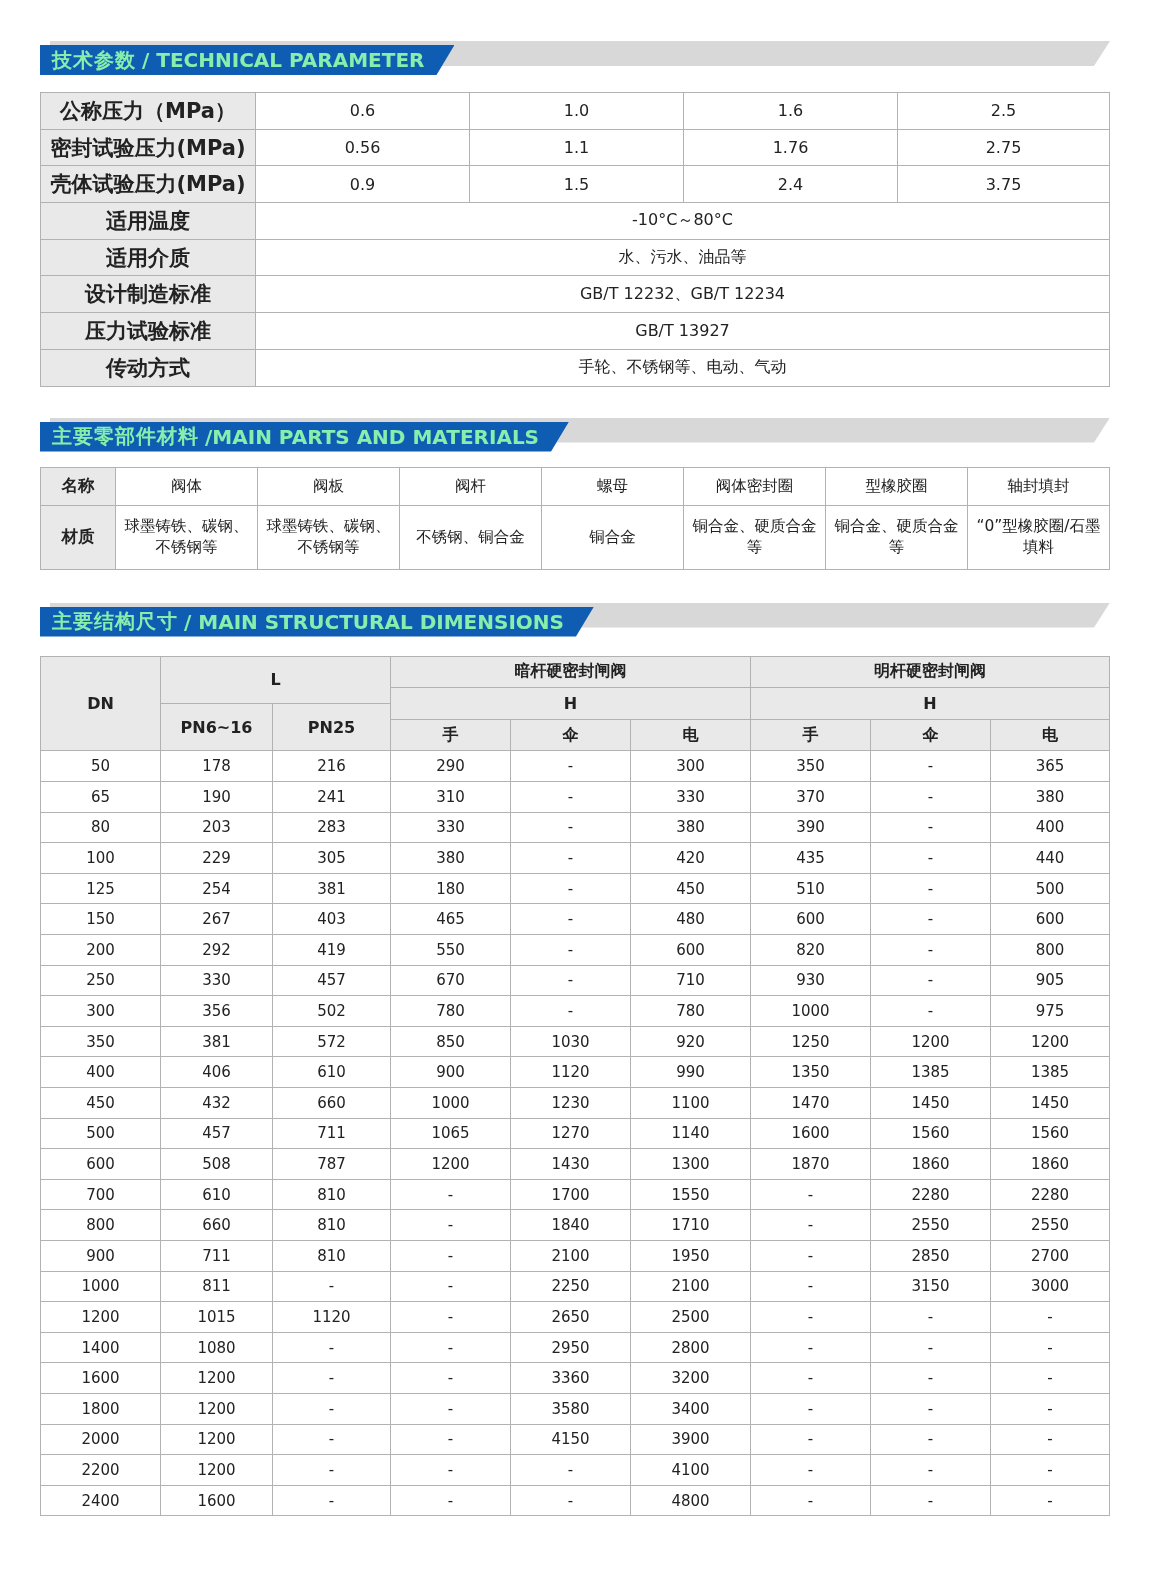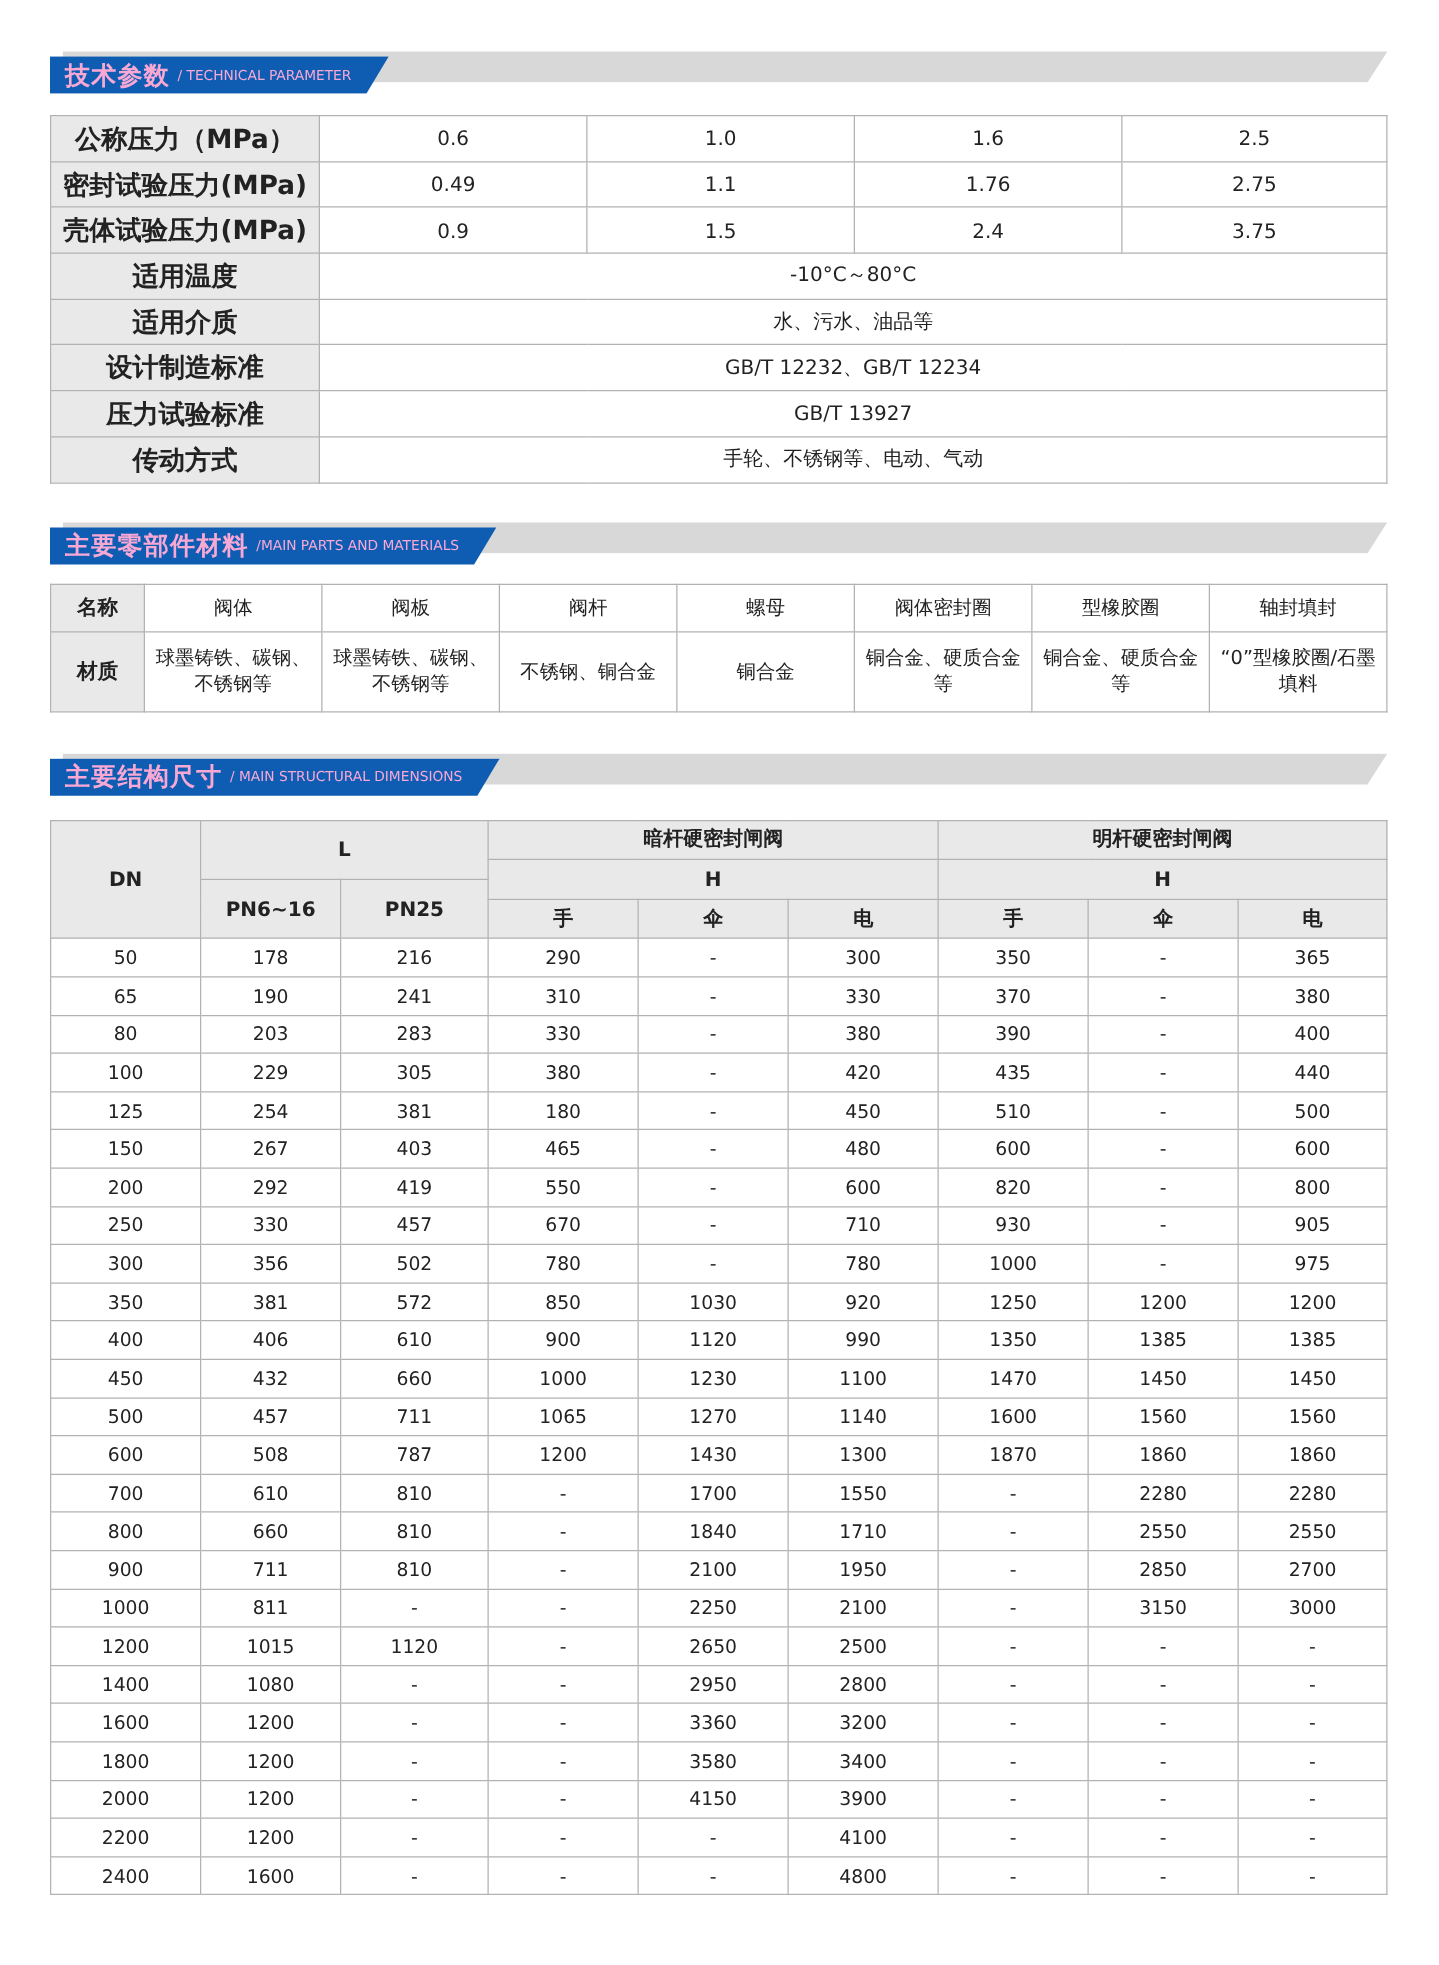--- a/index.html
+++ b/index.html
@@ -4,25 +4,25 @@
 <style>
   * { box-sizing: border-box; margin: 0; padding: 0; }
   body { background: #fff; font-family: "DejaVu Sans", "Liberation Sans", sans-serif; color: #222; }
   .page { width: 1151px; height: 1572px; background: #ffffff; position: relative; overflow: hidden; }
   .content { padding: 0 41px 0 40px; }
 
   
   .sec { position: relative; height: 34px; }
   .band { position: absolute; top: 0; left: 10px; right: 0; height: 25px; background: #d8d8d8;
           clip-path: polygon(0 0, 100% 0, calc(100% - 16px) 100%, 0 100%); }
-  .banner { position: absolute; top: 4px; left: 0; height: 30px; background: #0e5db3; color: #f9a8d4;
+  .banner { position: absolute; top: 4px; left: 0; height: 30px; background: #0e5db3; color: #86efac;
             display: flex; align-items: center; padding: 0 30px 0 12px;
             clip-path: polygon(0 0, 100% 0, calc(100% - 18px) 100%, 0 100%); white-space: nowrap; }
   .banner .zh { font-size: 20px; font-weight: bold; letter-spacing: 1px; }
-  .banner .en { font-size: 11px; margin-left: 6px; font-weight: normal; }
+  .banner .en { font-size: 20px; margin-left: 6px; font-weight: bold; }
 
   .sec1 { margin-top: 41px; }
   .t1   { margin-top: 17px; }
   .sec2 { margin-top: 31px; }
   .t2   { margin-top: 15px; }
   .sec3 { margin-top: 33px; }
   .t3   { margin-top: 19px; }
 
   
   table { border-collapse: collapse; width: 1070px; table-layout: fixed; }
@@ -68,21 +68,21 @@
       <tbody>
           <tr>
             <td class="lbl">公称压力（MPa）</td>
             <td>0.6</td>
             <td>1.0</td>
             <td>1.6</td>
             <td>2.5</td>
           </tr>
           <tr>
             <td class="lbl">密封试验压力(MPa)</td>
-            <td>0.49</td>
+            <td>0.56</td>
             <td>1.1</td>
             <td>1.76</td>
             <td>2.75</td>
           </tr>
           <tr>
             <td class="lbl">壳体试验压力(MPa)</td>
             <td>0.9</td>
             <td>1.5</td>
             <td>2.4</td>
             <td>3.75</td>

